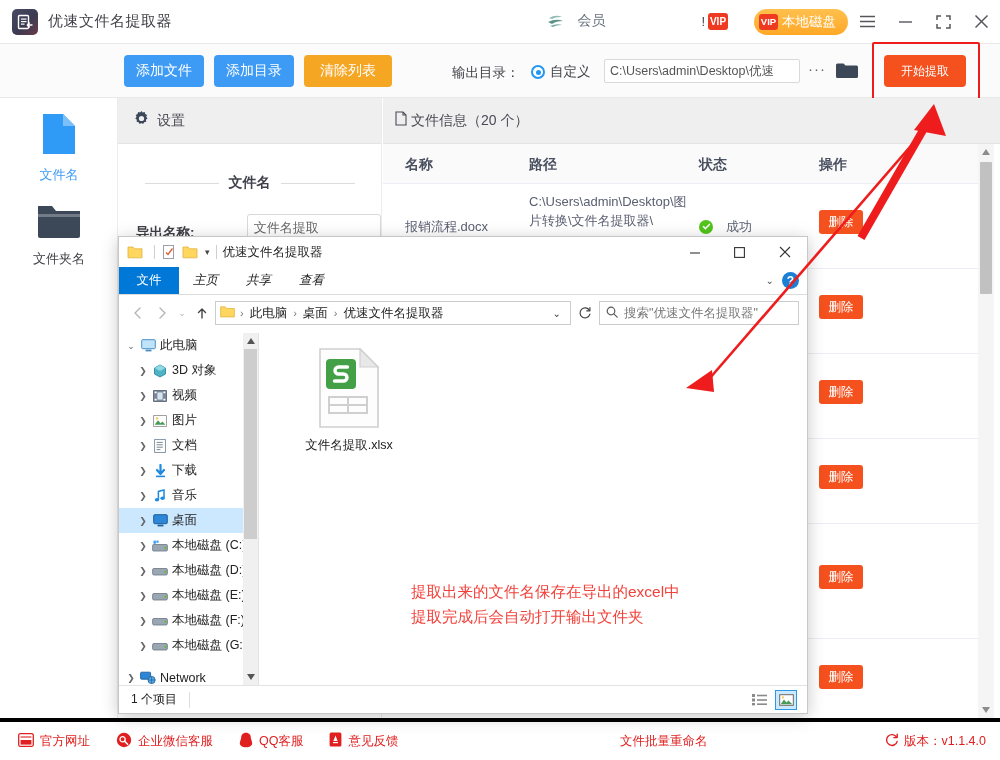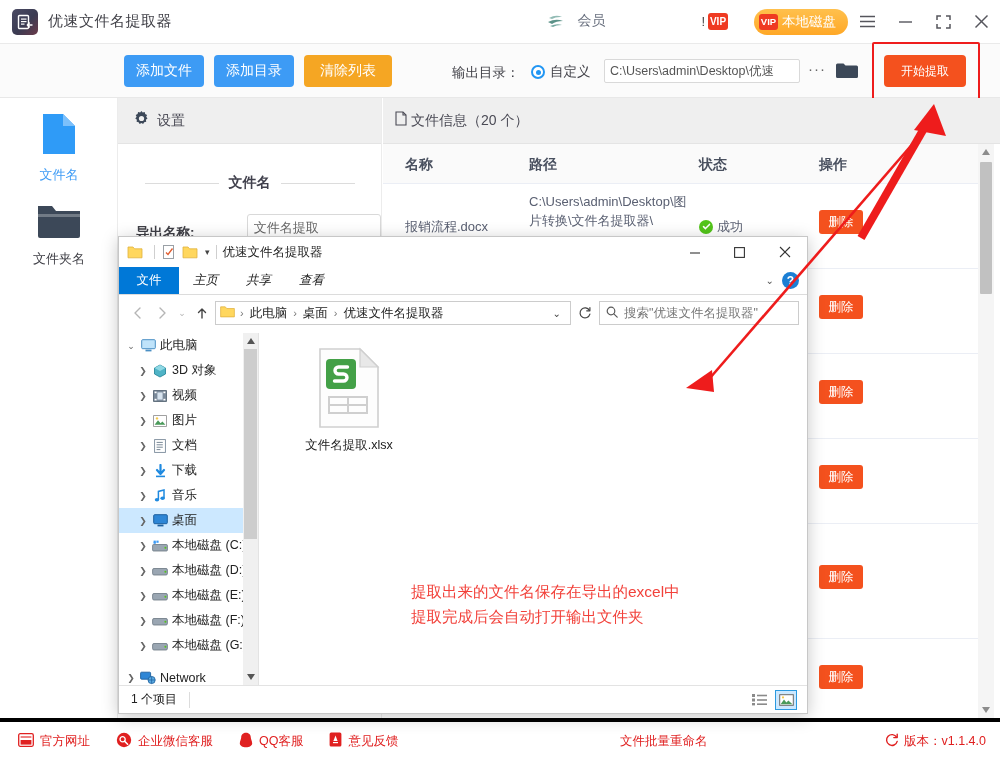--- a/index.html
+++ b/index.html
@@ -155,21 +155,21 @@
   .c-name { left: 22px; }
   .c-path { left: 146px; }
   .c-state { left: 316px; }
   .c-act { left: 436px; }
 
   .fl-rows { position: absolute; left: 0; top: 86px; width: 595px; height: 534px; overflow: hidden; }
   .fl-row { position: absolute; left: 0; width: 595px; border-bottom: 1px solid #ebeef5; }
   .cell { position: absolute; font-size: 13px; color: #5a6072; line-height: 19px; }
   .cell-name { left: 22px; }
   .cell-path { left: 146px; width: 160px; word-break: break-all; }
-  .cell-state { left: 316px; display: flex; align-items: center; gap: 4px; }
+  .cell-state { left: 316px; display: flex; align-items: center; gap: 13px; }
   .ok-dot {
     width: 14px; height: 14px; border-radius: 50%; background: #52c41a;
     display: inline-flex; align-items: center; justify-content: center; flex: none;
   }
   .ok-dot svg { display: block; }
   .btn-del {
     position: absolute; left: 436px; width: 44px; height: 24px; background: #f4511e;
     color: #fff; font-size: 12.5px; border-radius: 3px; display: flex;
     align-items: center; justify-content: center; cursor: pointer; border: none;
   }

